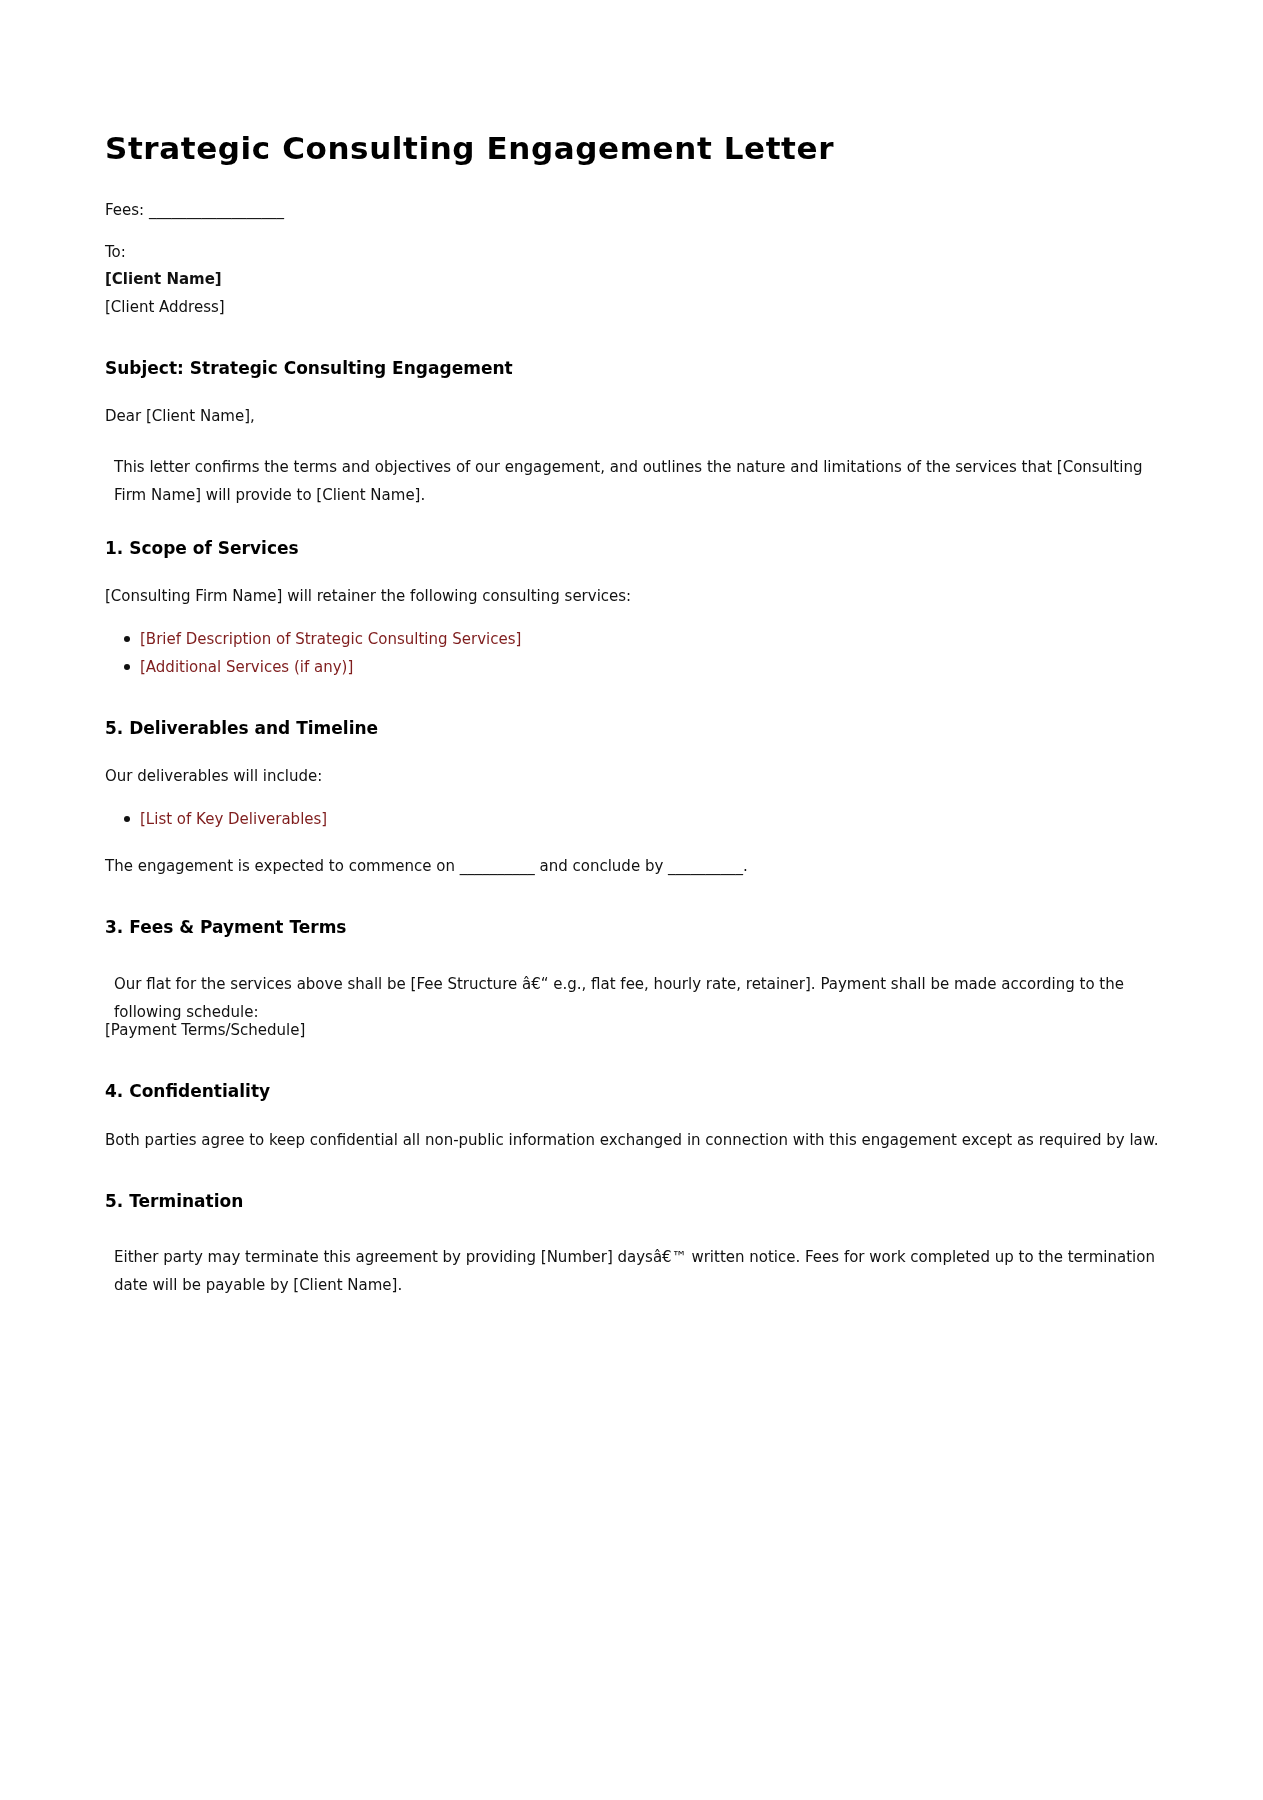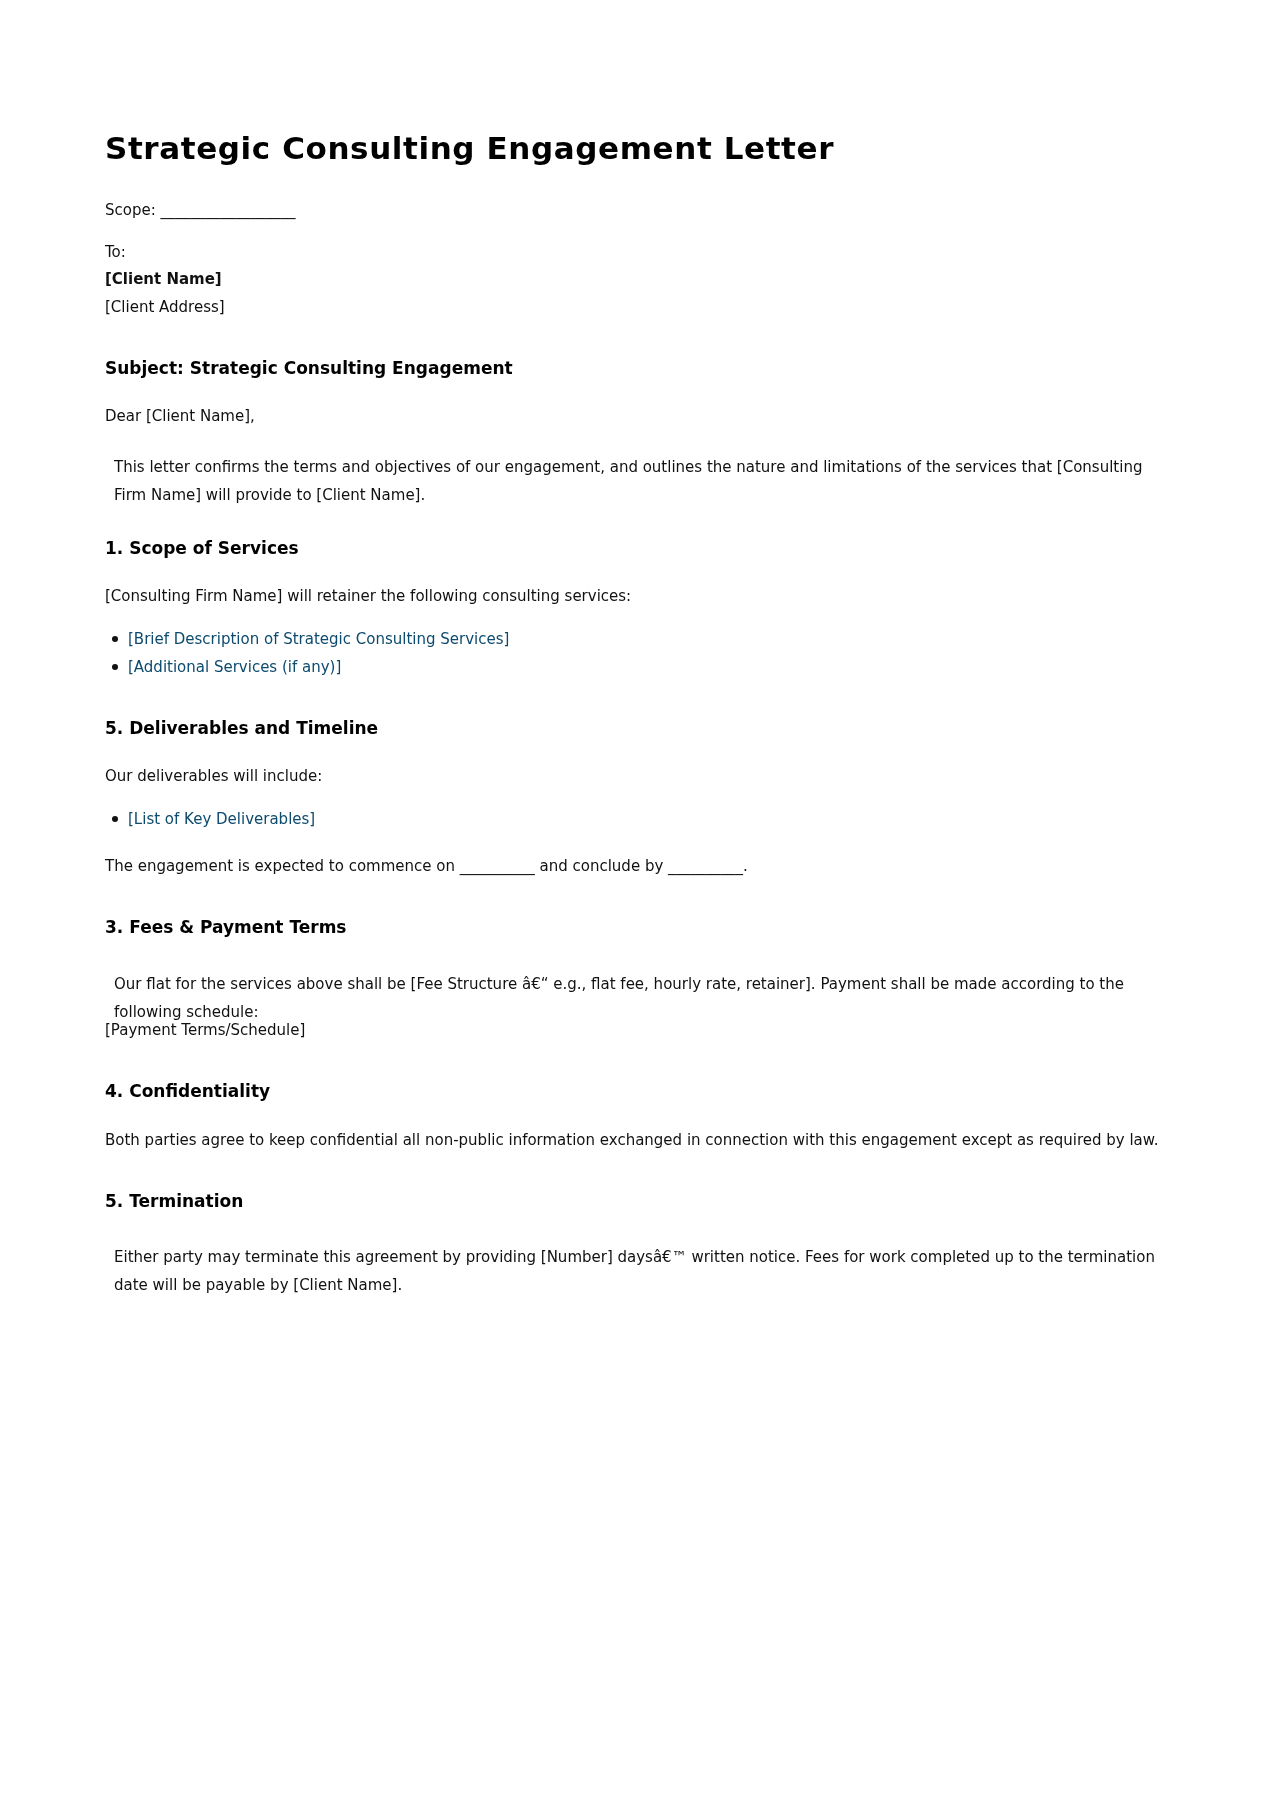--- a/index.html
+++ b/index.html
@@ -56,25 +56,25 @@
       position: absolute;
       left: 0;
       width: 1045px;
       margin: 9px;
       font-size: 15px;
       line-height: 27.5px;
       color: #111111;
     }
     .bullet-item {
       position: absolute;
-      left: 4px;
+      left: 16px;
       font-size: 15px;
       line-height: 20px;
       white-space: nowrap;
-      color: #0c4a6e;
+      color: #7f1d1d;
       text-align: center;
     }
     .bullet-dot {
       display: inline-block;
       width: 6px;
       height: 6px;
       border-radius: 50%;
       background: #111111;
       margin-left: 3px;
       margin-right: 10px;
@@ -83,21 +83,21 @@
       top: -1px;
     }
   </style>
 </head>
 <body>
 
 <div class="page">
 
   <h1 class="title">Strategic Consulting Engagement Letter</h1>
 
-  <p class="line" style="top:200px;">Scope: __________________</p>
+  <p class="line" style="top:200px;">Fees: __________________</p>
 
   <p class="line" style="top:242px;">To:</p>
   <p class="line" style="top:269px;font-weight:bold;">[Client Name]</p>
   <p class="line" style="top:297px;">[Client Address]</p>
 
   <h3 class="h2" style="top:357px;">Subject: Strategic Consulting Engagement</h3>
 
   <p class="line" style="top:406px;">Dear [Client Name],</p>
 
   <p class="para" style="top:445px;">This letter confirms the terms and objectives of our engagement, and outlines the nature and limitations of the services that [Consulting Firm Name] will provide to [Client Name].</p>

